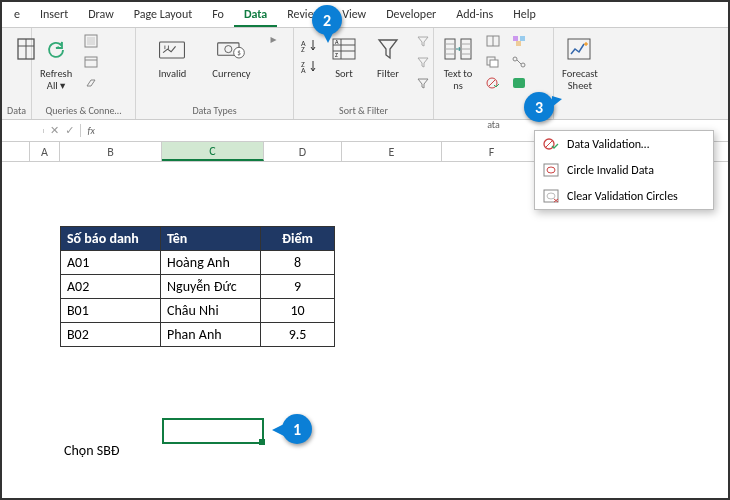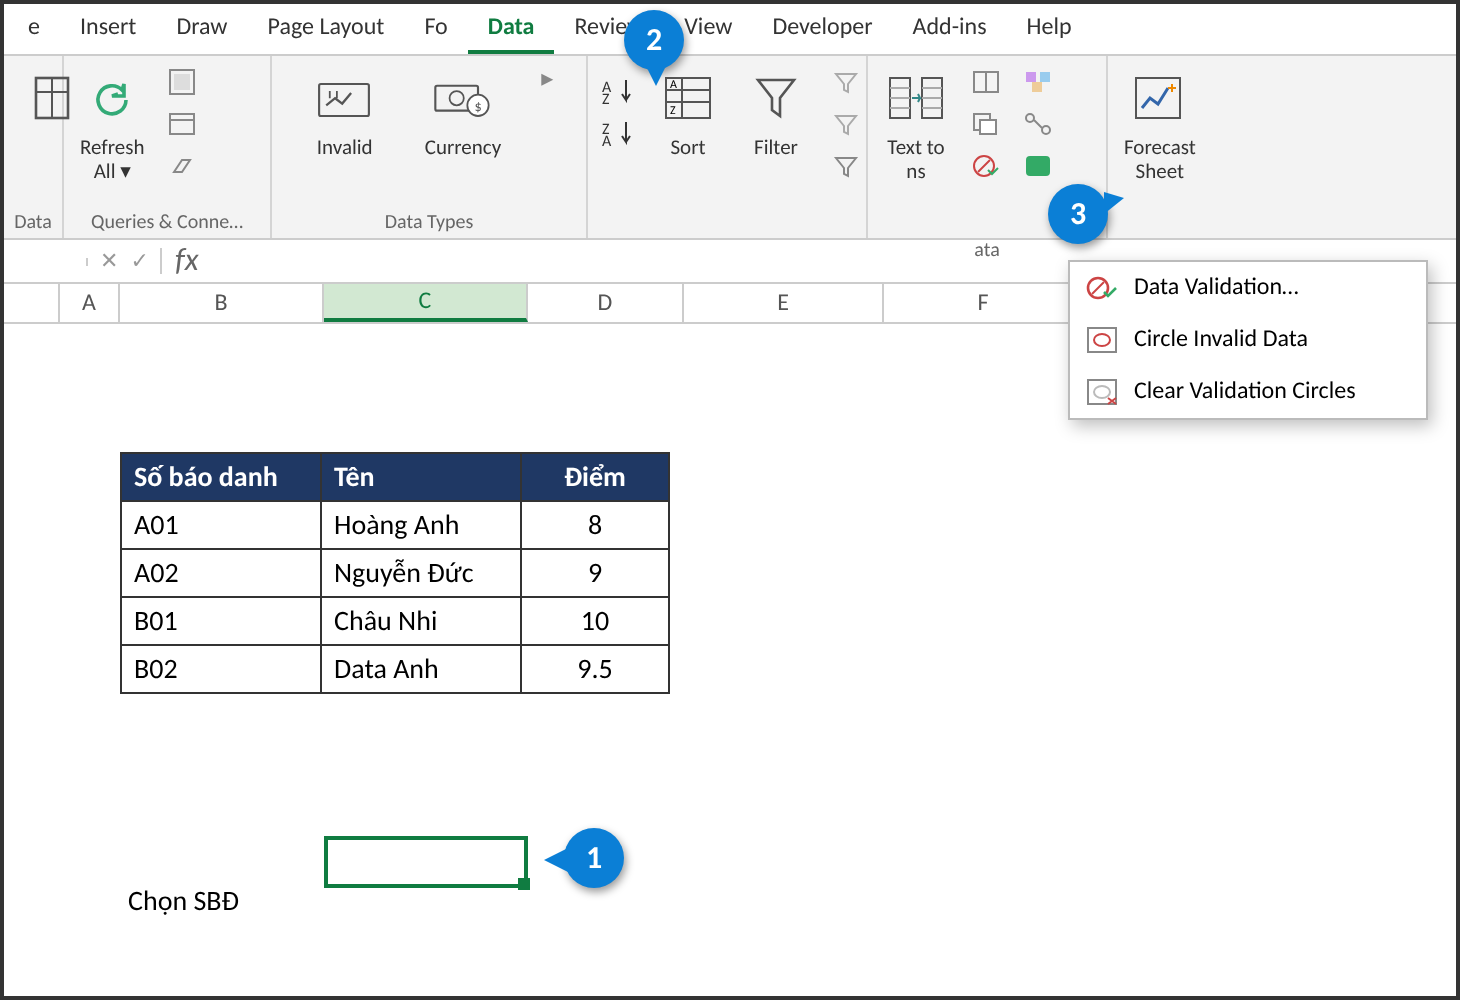--- a/index.html
+++ b/index.html
@@ -16,21 +16,21 @@
 
 .rbtn { display: flex; flex-direction: column; align-items: center; justify-content: flex-start; padding: 2px 4px; min-width: 40px; font-size: 10.5px; color: #333; gap: 2px; cursor: pointer; text-align: center; line-height: 1.15; }
 .rbtn .icon-lg { width: 32px; height: 32px; display: flex; align-items: center; justify-content: center; }
 .rbtn-sm { display: flex; align-items: center; padding: 1px 3px; font-size: 10.5px; gap: 3px; cursor: pointer; }
 .rbtn-sm .icon-sm { width: 16px; height: 16px; display: flex; align-items: center; justify-content: center; }
 .smallcol { display: flex; flex-direction: column; gap: 3px; }
 
 .fx-bar { display: flex; align-items: center; height: 22px; border-bottom: 1px solid #ccc; background: #fff; }
 .name-box { width: 42px; border-right: 1px solid #ccc; padding: 2px 6px; font-size: 11px; color: #666; }
 .fx-ctrl { display: flex; align-items: center; gap: 6px; color: #999; padding: 0 6px; border-right: 1px solid #ccc; font-size: 11px; }
-.fx-label { font-style: italic; color: #666; padding-left: 6px; font-size: 16px; }
+.fx-label { font-style: italic; color: #666; padding-left: 6px; font-size: 10px; }
 
 .col-headers { display: flex; height: 20px; border-bottom: 1px solid #ccc; background: #fff; }
 .row-gutter { width: 28px; border-right: 1px solid #ccc; }
 .ch { border-right: 1px solid #ccc; text-align: center; font-size: 12px; color: #555; display: flex; align-items: center; justify-content: center; }
 .ch.active { background: #d2e8d2; color: #107c41; border-bottom: 2px solid #107c41; }
 .cA { width: 30px; } .cB { width: 102px; } .cC { width: 102px; } .cD { width: 78px; } .cE { width: 100px; } .cF { width: 100px; }
 
 .grid-area { position: relative; }
 
 .data-table { position: absolute; left: 58px; top: 64px; border: 1px solid #333; border-collapse: collapse; }
@@ -213,20 +213,21 @@
           </div>
         <div class="rbtn-sm">
             <span class="icon-sm">
               <svg width="14" height="12">
                 <path d="M2 2h10l-4 5v4l-2-1v-3z" fill="none" stroke="#888"></path>
               </svg>
             </span>
           </div>
       </div>
     </div>
+    <div class="ribbon-group-label">Sort &amp; Filter</div>
   </div>
 
   <div class="ribbon-group" style="width:120px;gap:23px;">
     <div class="ribbon-group-body">
       <div class="rbtn">
         <span class="icon-lg">
             <svg width="30" height="28">
               <rect x="2" y="3" width="10" height="20" fill="none" stroke="#555"></rect>
               <rect x="18" y="3" width="10" height="20" fill="none" stroke="#555"></rect>
               <path d="M2 8h10M2 13h10M2 18h10M18 8h10M18 13h10M18 18h10" stroke="#aaa"></path>
@@ -351,21 +352,21 @@
           <td class="colC">Nguyễn Đức</td>
           <td class="colD">9</td>
         </tr>
     <tr>
           <td class="colB">B01</td>
           <td class="colC">Châu Nhi</td>
           <td class="colD">10</td>
         </tr>
     <tr>
           <td class="colB">B02</td>
-          <td class="colC">Data Anh</td>
+          <td class="colC">Phan Anh</td>
           <td class="colD">9.5</td>
         </tr>
   </tbody>
     </table>
 
   <div class="chon-label">Chọn SBĐ</div>
   <div class="sel-cell"></div>
 
 </div>
 

